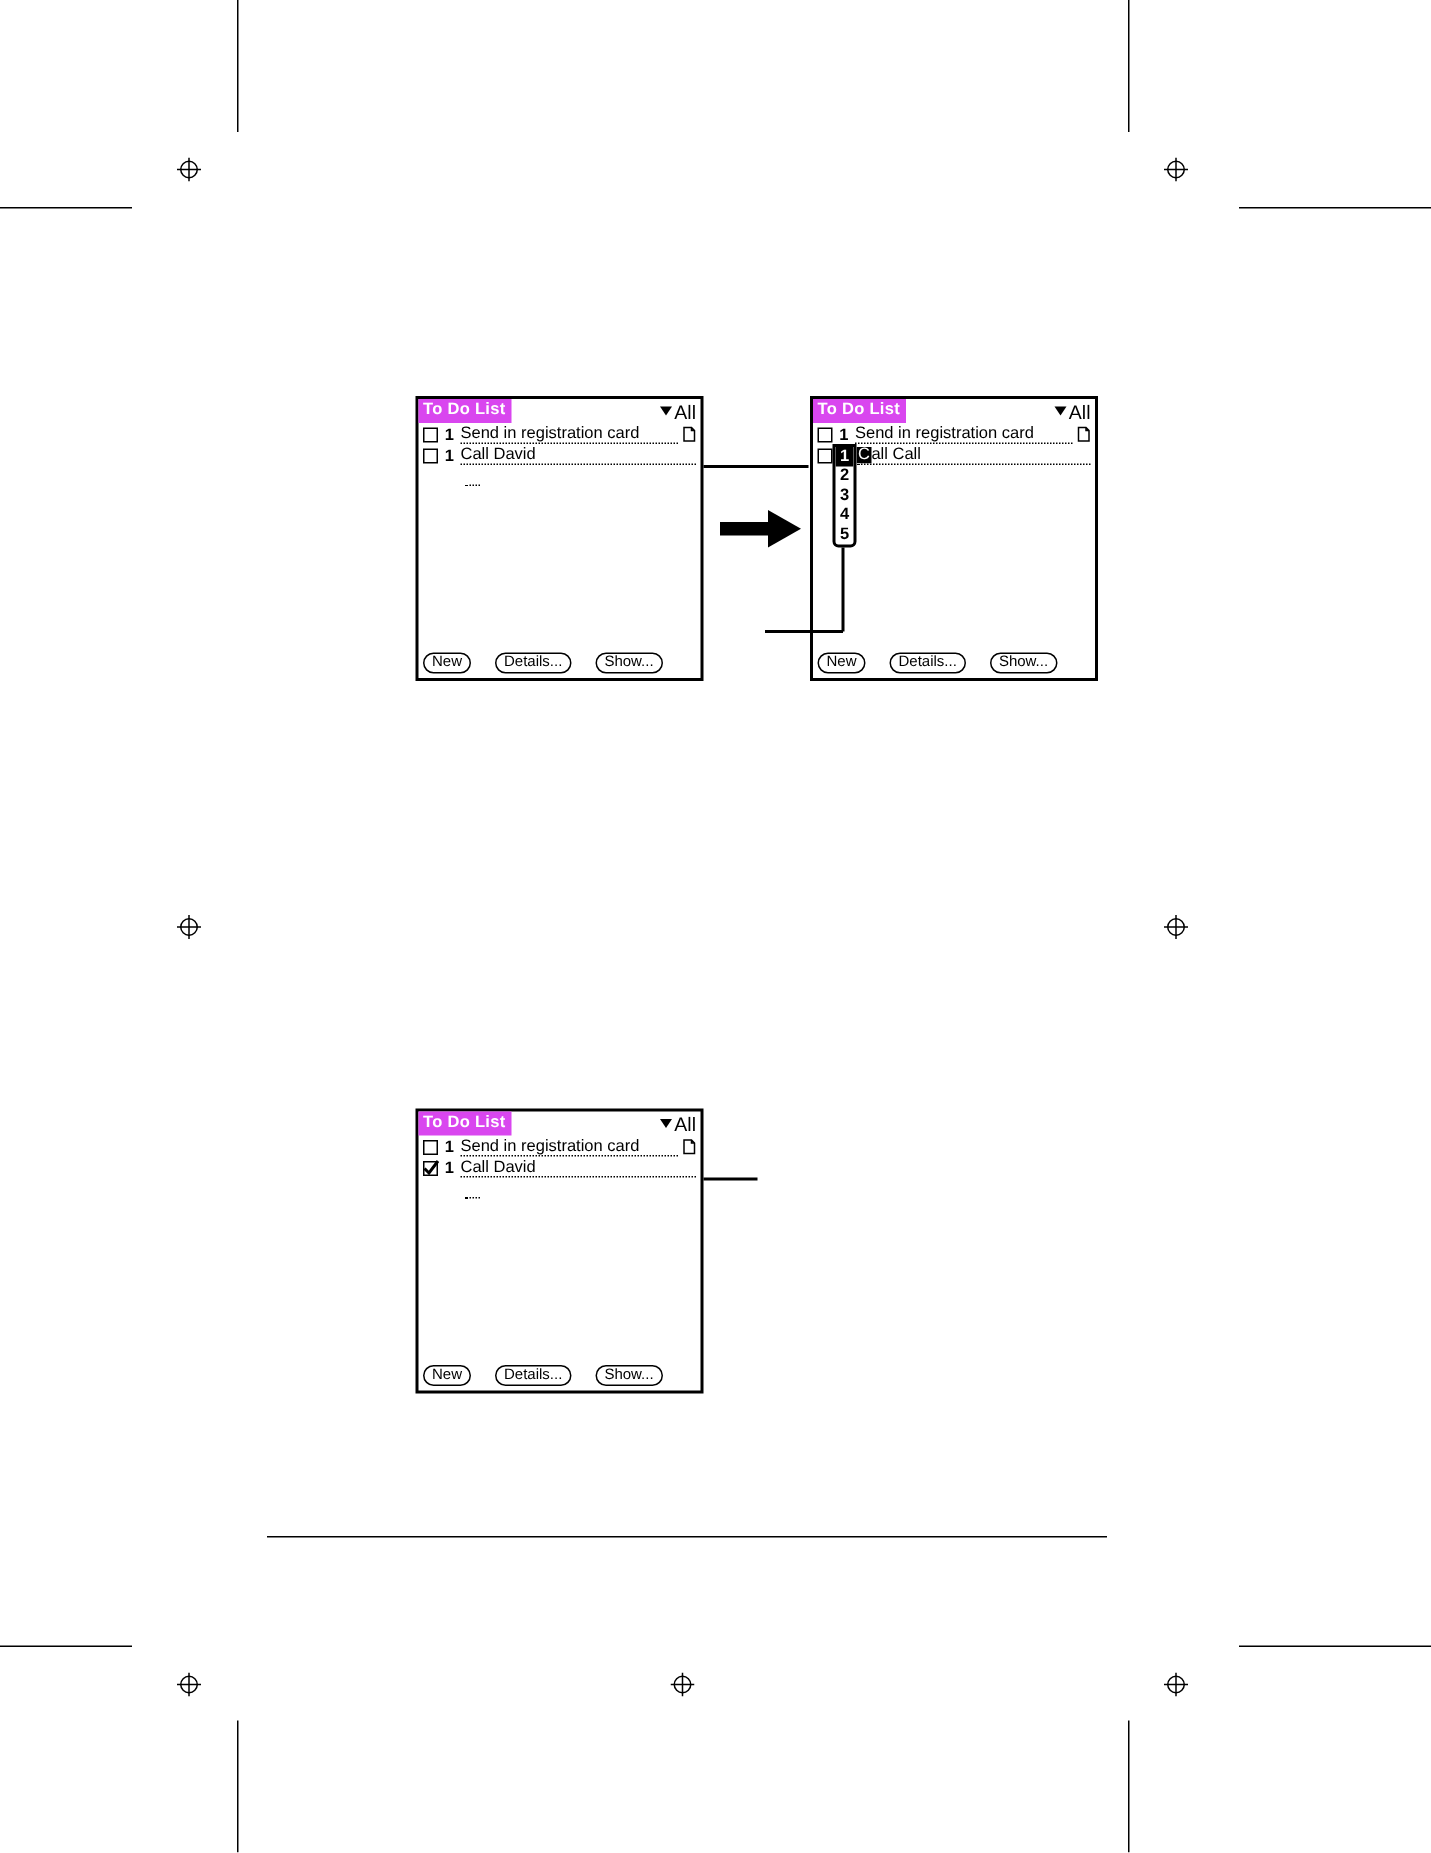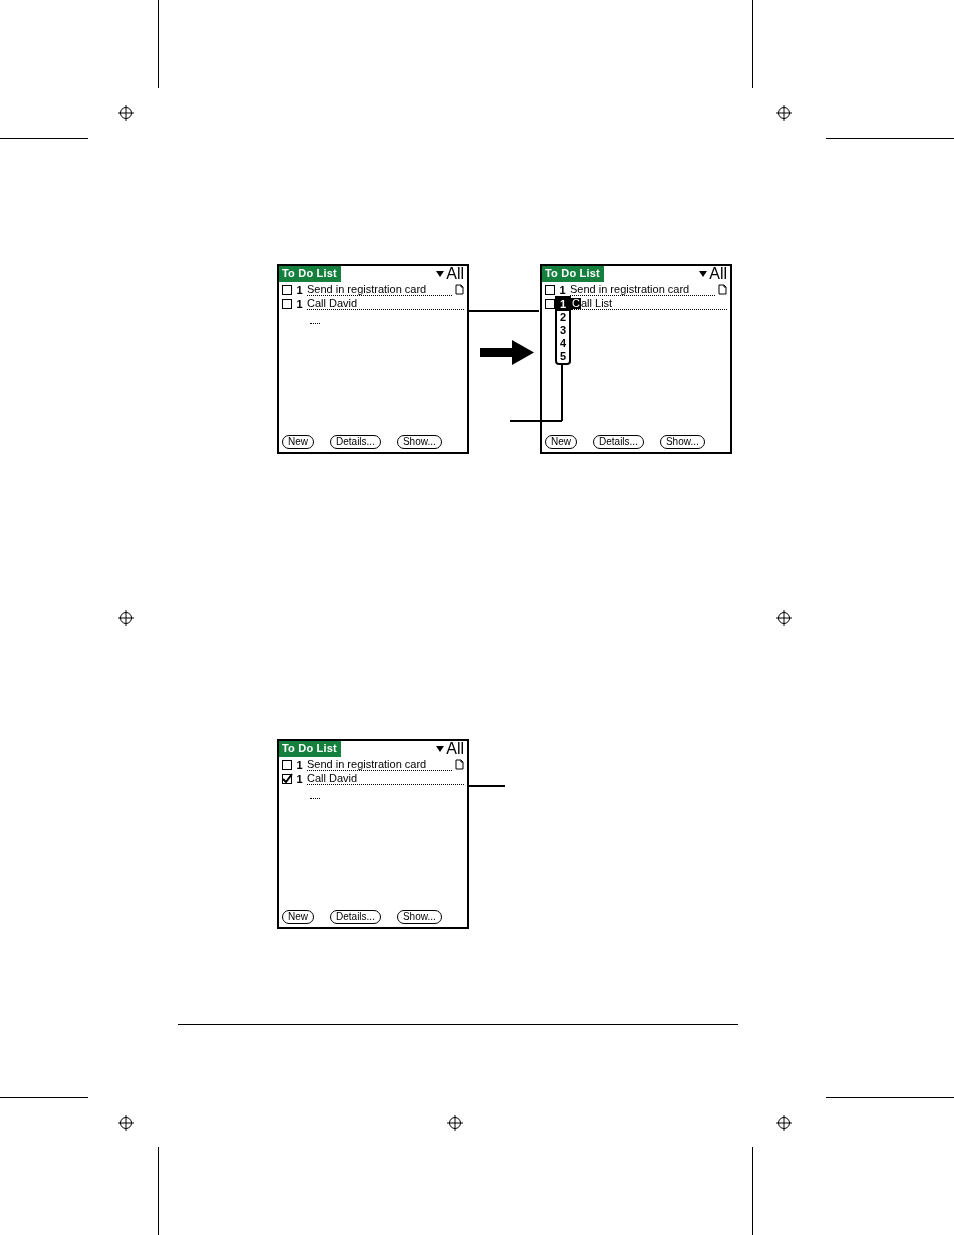--- a/index.html
+++ b/index.html
@@ -31,31 +31,31 @@
     background: #fff;
     font-family: "Helvetica", Arial, sans-serif;
     font-size: 11px;
   }
   .palm .titlebar {
     height: 16px;
     display: flex;
     align-items: stretch;
   }
   .palm .title {
-    background: #15803d;
+    background: #d946ef;
     color: #fff;
     font-weight: bold;
     font-size: 11px;
     padding: 1px 4px 0 3px;
     display: inline-block;
     letter-spacing: 0.2px;
   }
   .palm .titlegap { flex: 1; }
   .palm .cat {
-    font-size: 16px;
+    font-size: 13px;
     display: flex;
     align-items: center;
     padding-right: 3px;
     gap: 2px;
   }
   .palm .tri {
     width:0;height:0;
     border-left:4px solid transparent;
     border-right:4px solid transparent;
     border-top:6px solid #000;
@@ -284,21 +284,21 @@
       <span class="task">Send in registration card</span>
       <span class="note">
         <svg width="9" height="11">
             <path d="M1 1 h5 l2 2 v7 h-7 z M6 1 v2 h2" fill="none" stroke="#000" stroke-width="1"></path>
           </svg>
       </span>
     </div>
     <div class="todo-row">
       <span class="cbx"></span>
       <span class="pri" style="visibility:hidden;">1</span>
-      <span class="task" style="margin-left:1px;"><span style="background:#000;color:#fff;padding:0 1px;">C</span><span>all List</span></span>
+      <span class="task" style="margin-left:1px;"><span style="background:#000;color:#fff;padding:0 1px;">C</span><span>all Call</span></span>
     </div>
 
     <div class="popup" style="left:13px; top:14px;">
       <div class="sel">1</div>
       <div>2</div>
       <div>3</div>
       <div>4</div>
       <div>5</div>
     </div>
   </div>

